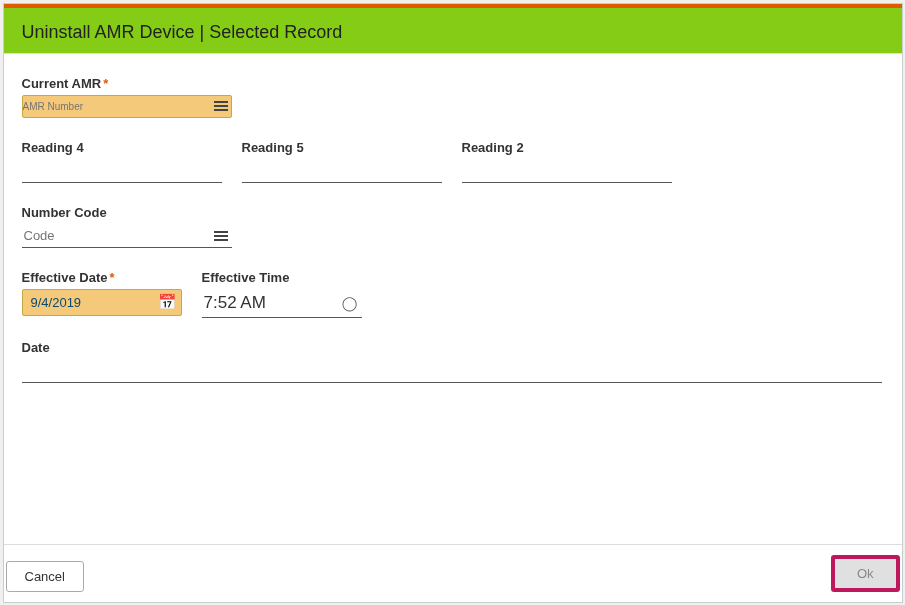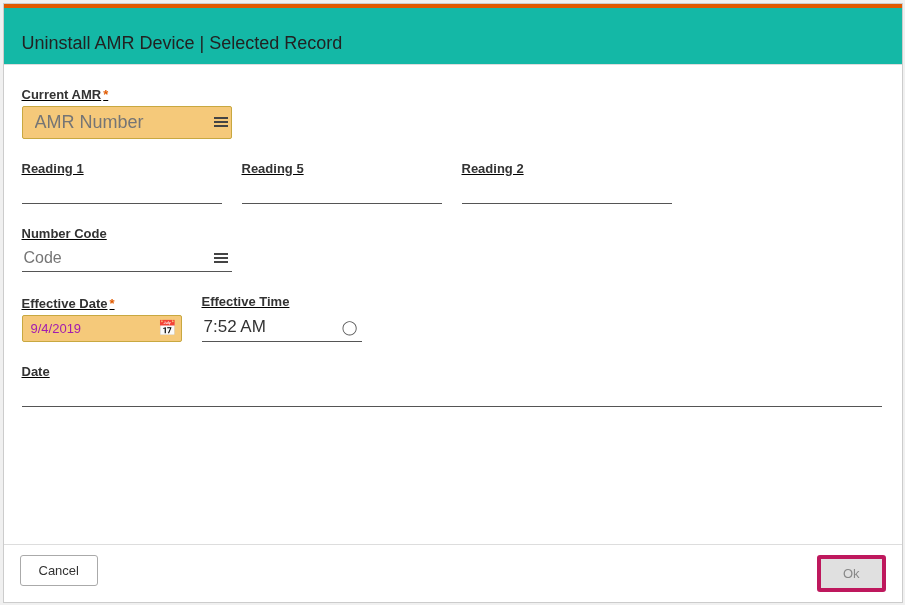--- a/index.html
+++ b/index.html
@@ -17,41 +17,40 @@
     .dialog {
       background: #fff;
       border: 1px solid #ccc;
       width: 900px;
       height: 600px;
       display: flex;
       flex-direction: column;
       position: relative;
     }
     .dialog-header {
-      background: #14b8a6;
+      background: #84cc16;
       border-top: 4px solid #e05a00;
-      padding: 25px 18px 10px 18px;
+      padding: 14px 18px 10px 18px;
       border-bottom: 1px solid #ddd;
     }
     .dialog-title {
       font-size: 18px;
       font-weight: 400;
       color: #222;
     }
     .dialog-body {
       flex: 1;
       padding: 22px 18px 10px 18px;
       overflow-y: auto;
     }
     .form-row {
       display: flex;
-      align-items: flex-end;
+      align-items: flex-start;
       margin-bottom: 22px;
       gap: 20px;
-      text-decoration: underline;
     }
     .form-group {
       display: flex;
       flex-direction: column;
     }
     .form-label {
       font-size: 13px;
       font-weight: 600;
       color: #333;
       margin-bottom: 4px;
@@ -61,22 +60,22 @@
       margin-left: 2px;
     }
     .amr-wrapper {
       position: relative;
       width: 210px;
     }
     .amr-input {
       background: #f5c97a;
       border: 1px solid #c8a840;
       border-radius: 2px;
-      padding: 5px 28px 5px 12px;
-      font-size: 18px;
+      padding: 5px 28px 5px 0;
+      font-size: 10px;
       color: #aaa;
       width: 100%;
       outline: none;
     }
     .reading-input-wrapper {
       width: 200px;
     }
     .reading-input {
       width: 100%;
       border: none;
@@ -92,36 +91,36 @@
     }
     .code-wrapper {
       position: relative;
       width: 210px;
     }
     .code-input {
       width: 100%;
       border: none;
       border-bottom: 1px solid #555;
       outline: none;
-      font-size: 16px;
+      font-size: 13px;
       padding: 4px 24px 4px 2px;
       background: transparent;
       color: #aaa;
     }
     .effective-date-wrapper {
       position: relative;
       width: 160px;
     }
     .effective-date-input {
       background: #f5c97a;
       border: 1px solid #c8a840;
       border-radius: 2px;
       padding: 5px 28px 5px 8px;
       font-size: 13px;
-      color: #a21caf;
+      color: #0c4a6e;
       width: 100%;
       outline: none;
     }
     .effective-time-wrapper {
       position: relative;
       width: 160px;
     }
     .effective-time-input {
       width: 100%;
       border: none;
@@ -175,22 +174,22 @@
       right: 4px;
       top: 50%;
       transform: translateY(-50%);
       color: #555;
       font-size: 14px;
       cursor: pointer;
     }
     .dialog-footer {
       display: flex;
       justify-content: space-between;
-      align-items: flex-start;
-      padding: 10px 16px;
+      align-items: flex-end;
+      padding: 10px 2px;
       border-top: 1px solid #ddd;
     }
     .btn-cancel {
       background: #fff;
       border: 1px solid #aaa;
       border-radius: 3px;
       padding: 7px 18px;
       font-size: 13px;
       cursor: pointer;
       color: #333;
@@ -226,21 +225,21 @@
             <span></span>
               <span></span>
               <span></span>
           </div>
         </div>
       </div>
     </div>
 
     <div class="form-row">
       <div class="form-group">
-        <div class="form-label">Reading 1</div>
+        <div class="form-label">Reading 4</div>
         <div class="reading-input-wrapper">
           <input class="reading-input" type="text" style="">
         </div>
       </div>
       <div class="form-group">
         <div class="form-label">Reading 5</div>
         <div class="reading-input-wrapper">
           <input class="reading-input" type="text" style="">
         </div>
       </div>

